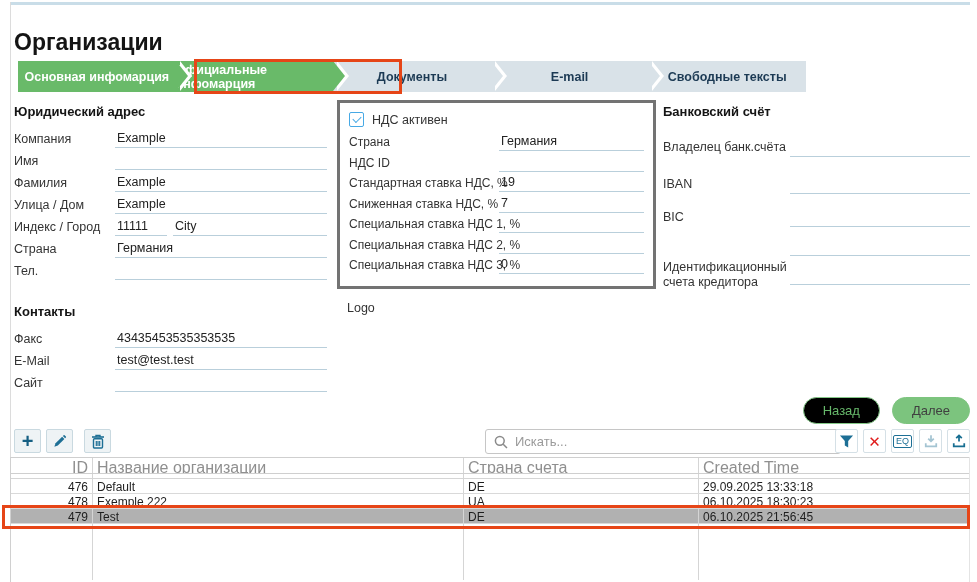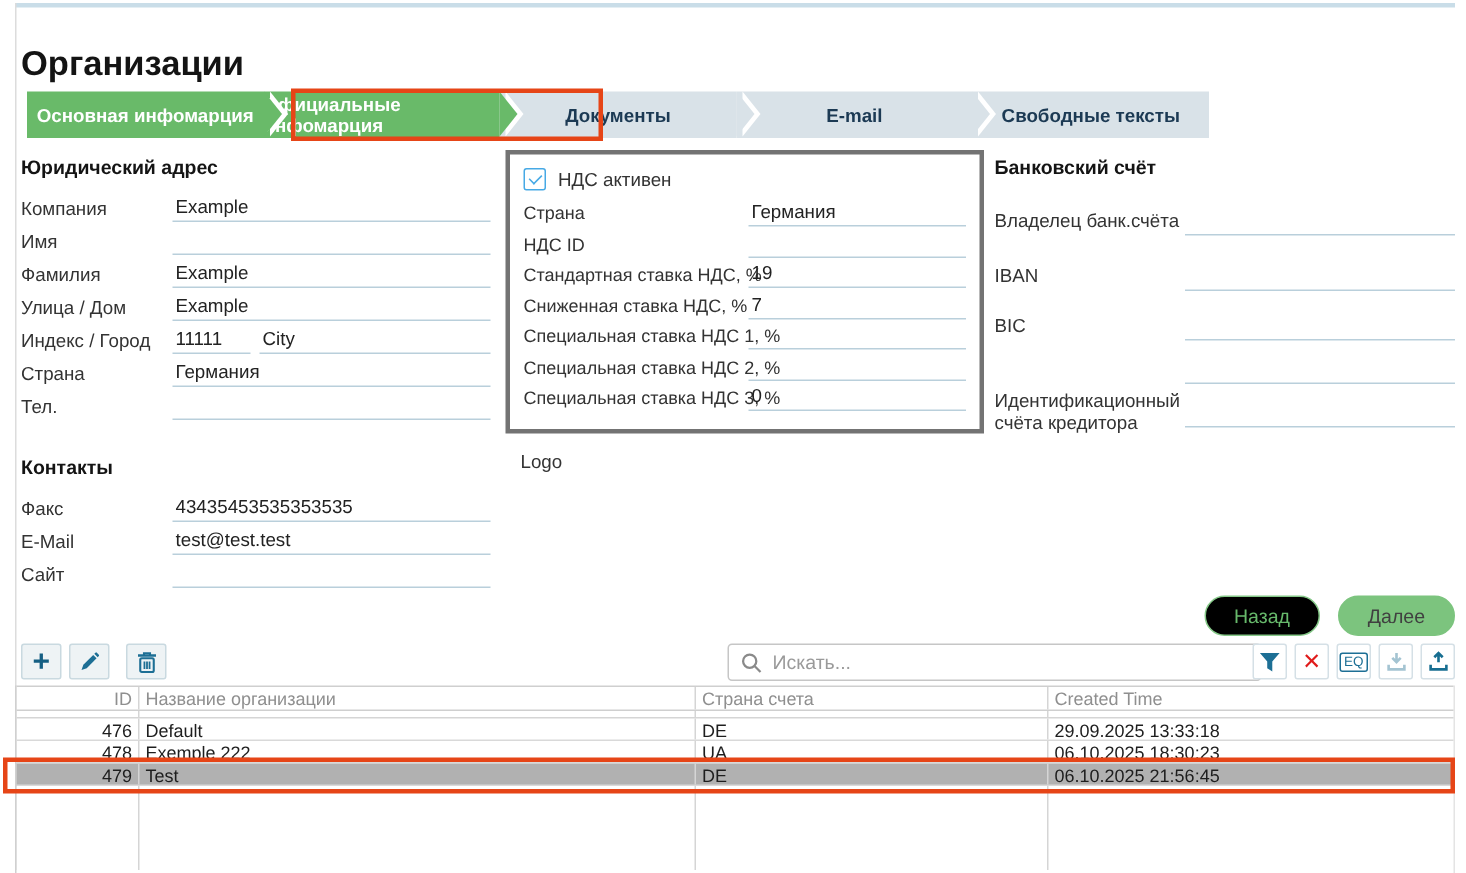--- a/index.html
+++ b/index.html
@@ -93,21 +93,21 @@
   .eq-glyph { font-size:9px; font-weight:normal; color:#1d6f95; border:1.5px solid #1d6f95;
               border-radius:2px; padding:1px 2px; line-height:1; }
 
   
   .table-wrap { position:absolute; left:10px; top:457px; width:960px; height:125px;
                 border-left:1px solid #d0d0d0; border-right:1px solid #e4e4e4; }
   .tr { display:grid; grid-template-columns:82px 371px 235px 1fr; }
   .tr > div { border-right:1px solid #d5d5d5; padding:1px 4px 0 4px; overflow:hidden; white-space:nowrap; }
   .tr > div:last-child { border-right:none; }
   .thead { height:17px; border-top:1px solid #cfcfcf; border-bottom:1px solid #cfcfcf;
-           color:#8f8f8f; font-size:12px; }
+           color:#8f8f8f; font-size:16px; }
   .tspacer { height:5px; border-bottom:1px solid #d5d5d5; }
   .trow { height:15px; font-size:12px; color:#1e1e1e; border-bottom:1px solid #d9d9d9; cursor:pointer; }
   .trow.selected { background:#b1b1b1; }
   .cell-id { text-align:right; }
   .tfill { height:56px; }
   .tfill > div { height:100%; }
 </style>
 </head>
 <body>
 
@@ -233,21 +233,21 @@
     </div>
     <div class="f-row r3">
       <span class="f-label">BIC</span>
       <input class="f-input" value="" style="">
     </div>
     <div class="f-row r4">
       <span class="f-label"></span>
       <input class="f-input" value="" style="">
     </div>
     <div class="f-row center r5">
-      <span class="f-label">Идентификационный счёта кредитора</span>
+      <span class="f-label">Идентификационный счета кредитора</span>
       <input class="f-input" value="" style="">
     </div>
   </div>
 
   <div class="wizard-btns">
     <button class="btn btn-back">Назад</button>
     <button class="btn btn-next">Далее</button>
   </div>
 
   <div class="crud-btns">

